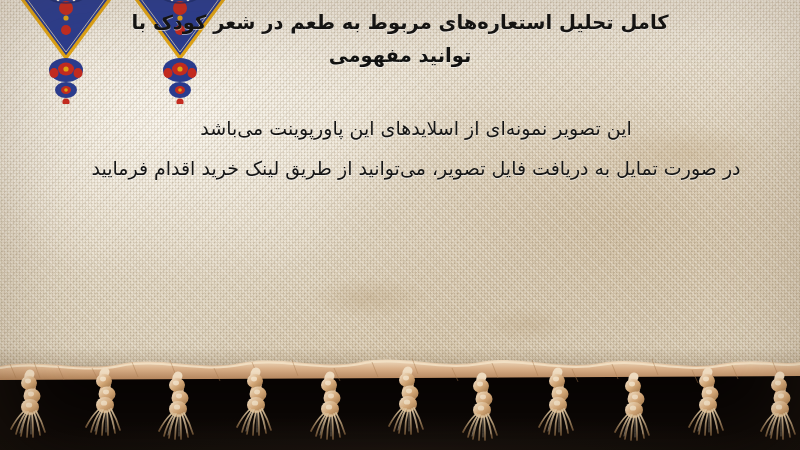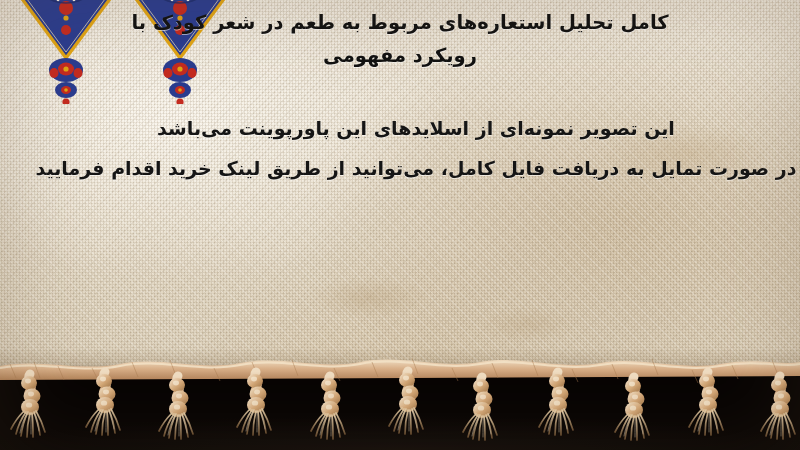--- a/index.html
+++ b/index.html
@@ -59,21 +59,21 @@
     font-size:19.5px;line-height:33px;font-weight:700;
     text-shadow:0 1px 0 rgba(255,255,255,.55);
     direction:rtl;
   }
   .title .l2{display:block;}
   .body-block{
     position:absolute;top:108px;right:0;left:0;
     text-align:center;direction:rtl;color:#151515;
   }
   .body-line{
-    font-size:19px;line-height:40px;font-weight:700;
+    font-size:19px;line-height:40px;font-weight:400;
     text-shadow:0 1px 0 rgba(255,255,255,.5);
     white-space:nowrap;
     margin-left:32px;
   }
   .body-line.l2{letter-spacing:0;}
 
   
   .black-ground{
     position:absolute;left:0;top:370px;width:800px;height:80px;
     background:
@@ -247,26 +247,26 @@
         <ellipse cx="0" cy="0" rx="11" ry="8" fill="#2a3c8f"></ellipse>
         <ellipse cx="0" cy="0" rx="5" ry="4" fill="#c42b20"></ellipse>
         <circle cx="0" cy="0" r="1.8" fill="#e0a415"></circle>
       </g>
       <circle cx="60" cy="148" r="3.6" fill="#c42b20"></circle>
     </svg>
   </div>
 
   <div class="title">
     <span class="l1">کامل تحلیل استعاره‌های مربوط به طعم در شعر کودک با</span>
-    <span class="l2">رویکرد مفهومی</span>
+    <span class="l2">توانید مفهومی</span>
   </div>
 
   <div class="body-block">
     <div class="body-line l1">این تصویر نمونه‌ای از اسلایدهای این پاورپوینت می‌باشد</div>
-    <div class="body-line l3">در صورت تمایل به دریافت فایل کامل، می‌توانید از طریق لینک خرید اقدام فرمایید</div>
+    <div class="body-line l3">در صورت تمایل به دریافت فایل تصویر، می‌توانید از طریق لینک خرید اقدام فرمایید</div>
   </div>
 
   <div class="black-ground"></div>
   <div class="edge-shadow"></div>
 
   <div class="fringe-band">
     <svg class="fringe-svg" width="800" height="98" viewBox="0 0 800 98" xmlns="http://www.w3.org/2000/svg">
       <defs>
         <linearGradient id="ropeG" x1="0" y1="0" x2="0" y2="1">
           <stop offset="0%" stop-color="#f0ddc2"></stop>

